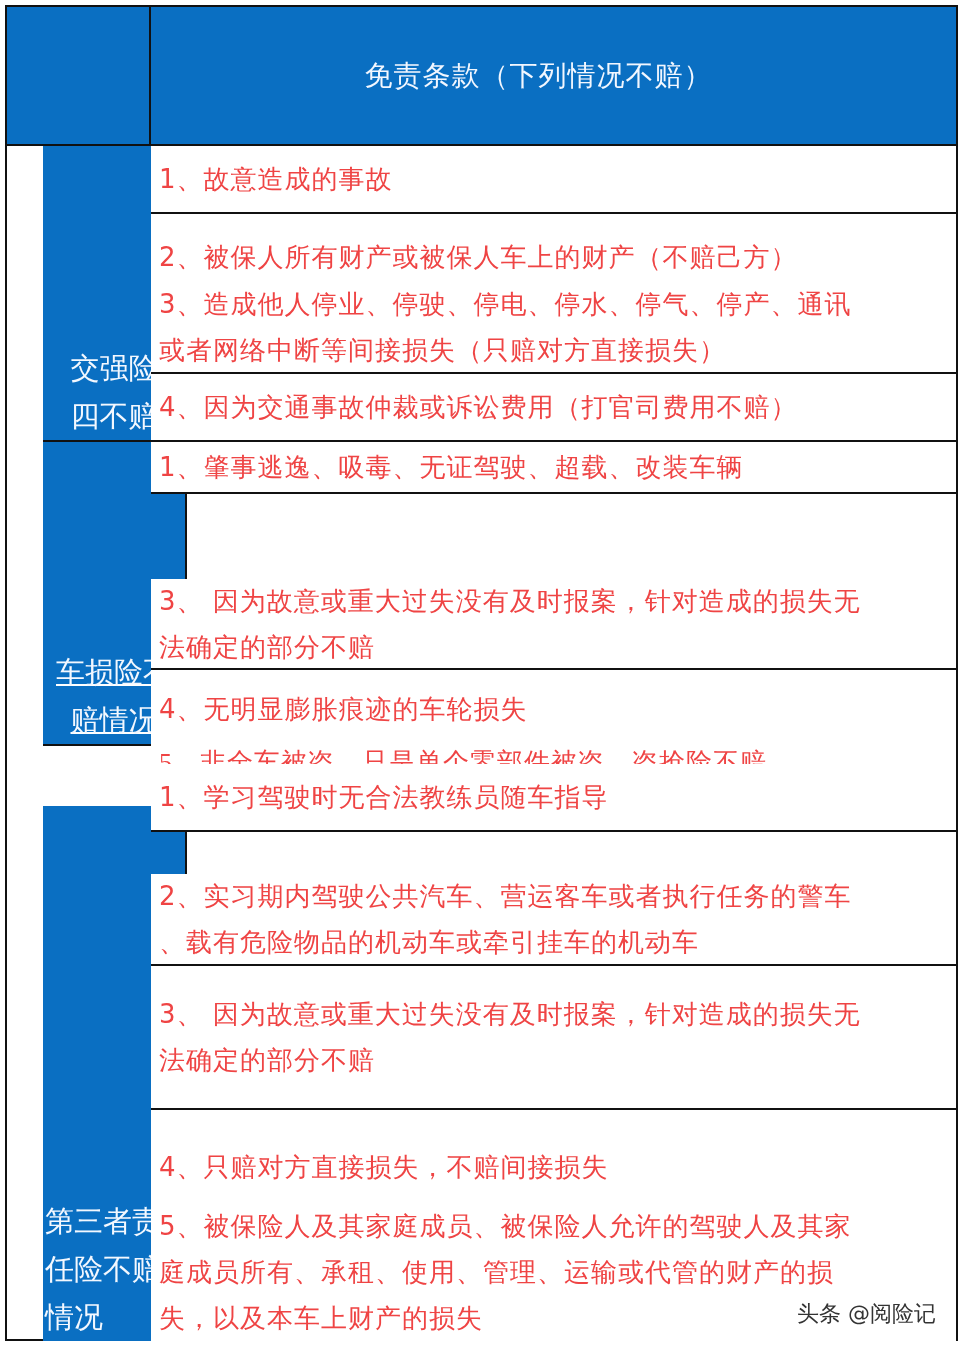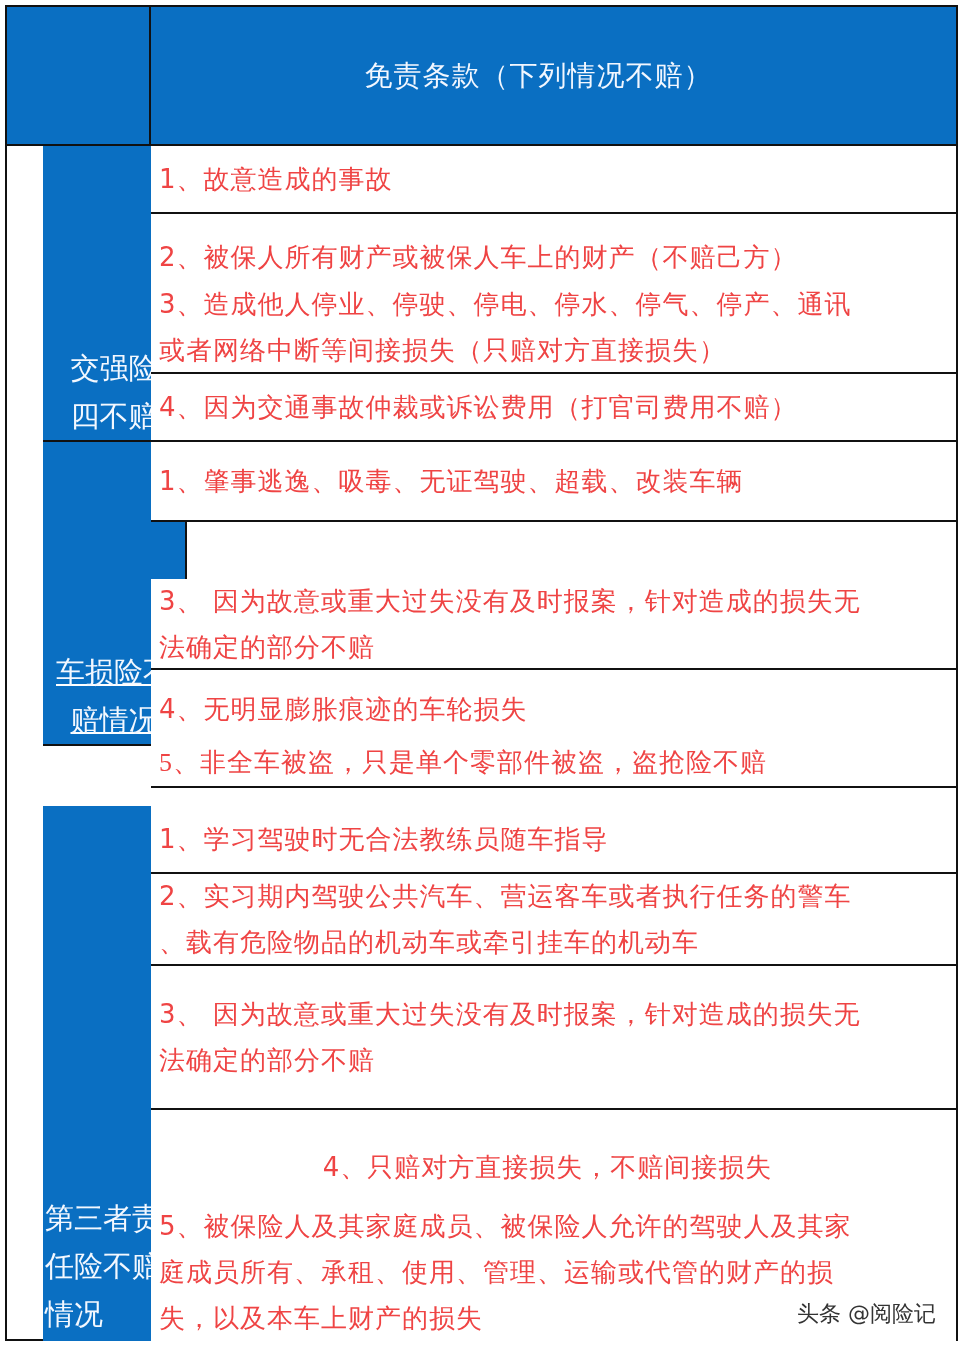--- a/index.html
+++ b/index.html
@@ -47,51 +47,51 @@
 或者网络中断等间接损失（只赔对方直接损失）</span>
     </div>
   <div class="cell row" style="top:367px;height:68px;">
       <span>4、因为交通事故仲裁或诉讼费用（打官司费用不赔）</span>
     </div>
 
   <div class="cell blue group" style="top:435px;height:304px;text-decoration:underline;">
     <span>车损险不
 赔情况</span>
   </div>
-  <div class="cell row" style="top:435px;height:80px;">
+  <div class="cell row" style="top:435px;height:52px;">
       <span>1、肇事逃逸、吸毒、无证驾驶、超载、改装车辆</span>
     </div>
   <div class="cell row" style="top:572px;height:91px;">
       <span>3、 因为故意或重大过失没有及时报案，针对造成的损失无
 法确定的部分不赔</span>
     </div>
   <div class="cell row" style="top:663px;height:80px;">
       <span>4、无明显膨胀痕迹的车轮损失</span>
     </div>
   <div class="cell row" style="top:732px;height:49px;font-family:Liberation Serif, serif;">
       <span>5、非全车被盗，只是单个零部件被盗，盗抢险不赔</span>
     </div>
 
-  <div class="cell blue group left-align" style="top:799px;height:535px;border-bottom:none;font-family:Liberation Mono, monospace;">
+  <div class="cell blue group left-align" style="top:799px;height:535px;border-bottom:none;">
     <span>第三者责
 任险不赔
 情况</span>
   </div>
-  <div class="cell row" style="top:799px;height:68px;">
+  <div class="cell row" style="top:757px;height:68px;">
       <span>1、学习驾驶时无合法教练员随车指导</span>
     </div>
   <div class="cell row" style="top:867px;height:92px;">
       <span>2、实习期内驾驶公共汽车、营运客车或者执行任务的警车
 、载有危险物品的机动车或牵引挂车的机动车</span>
     </div>
   <div class="cell row" style="top:959px;height:144px;">
       <span>3、 因为故意或重大过失没有及时报案，针对造成的损失无
 法确定的部分不赔</span>
     </div>
-  <div class="cell row" style="top:1103px;height:116px;justify-content:center;">
+  <div class="cell row" style="top:1103px;height:116px;">
       <span>4、只赔对方直接损失，不赔间接损失</span>
     </div>
   <div class="cell row last" style="top:1195px;height:139px;">
     <span>5、被保险人及其家庭成员、被保险人允许的驾驶人及其家
 庭成员所有、承租、使用、管理、运输或代管的财产的损
 失，以及本车上财产的损失</span>
     <div class="watermark">头条 @阅险记</div>
   </div>
 </div>
 

